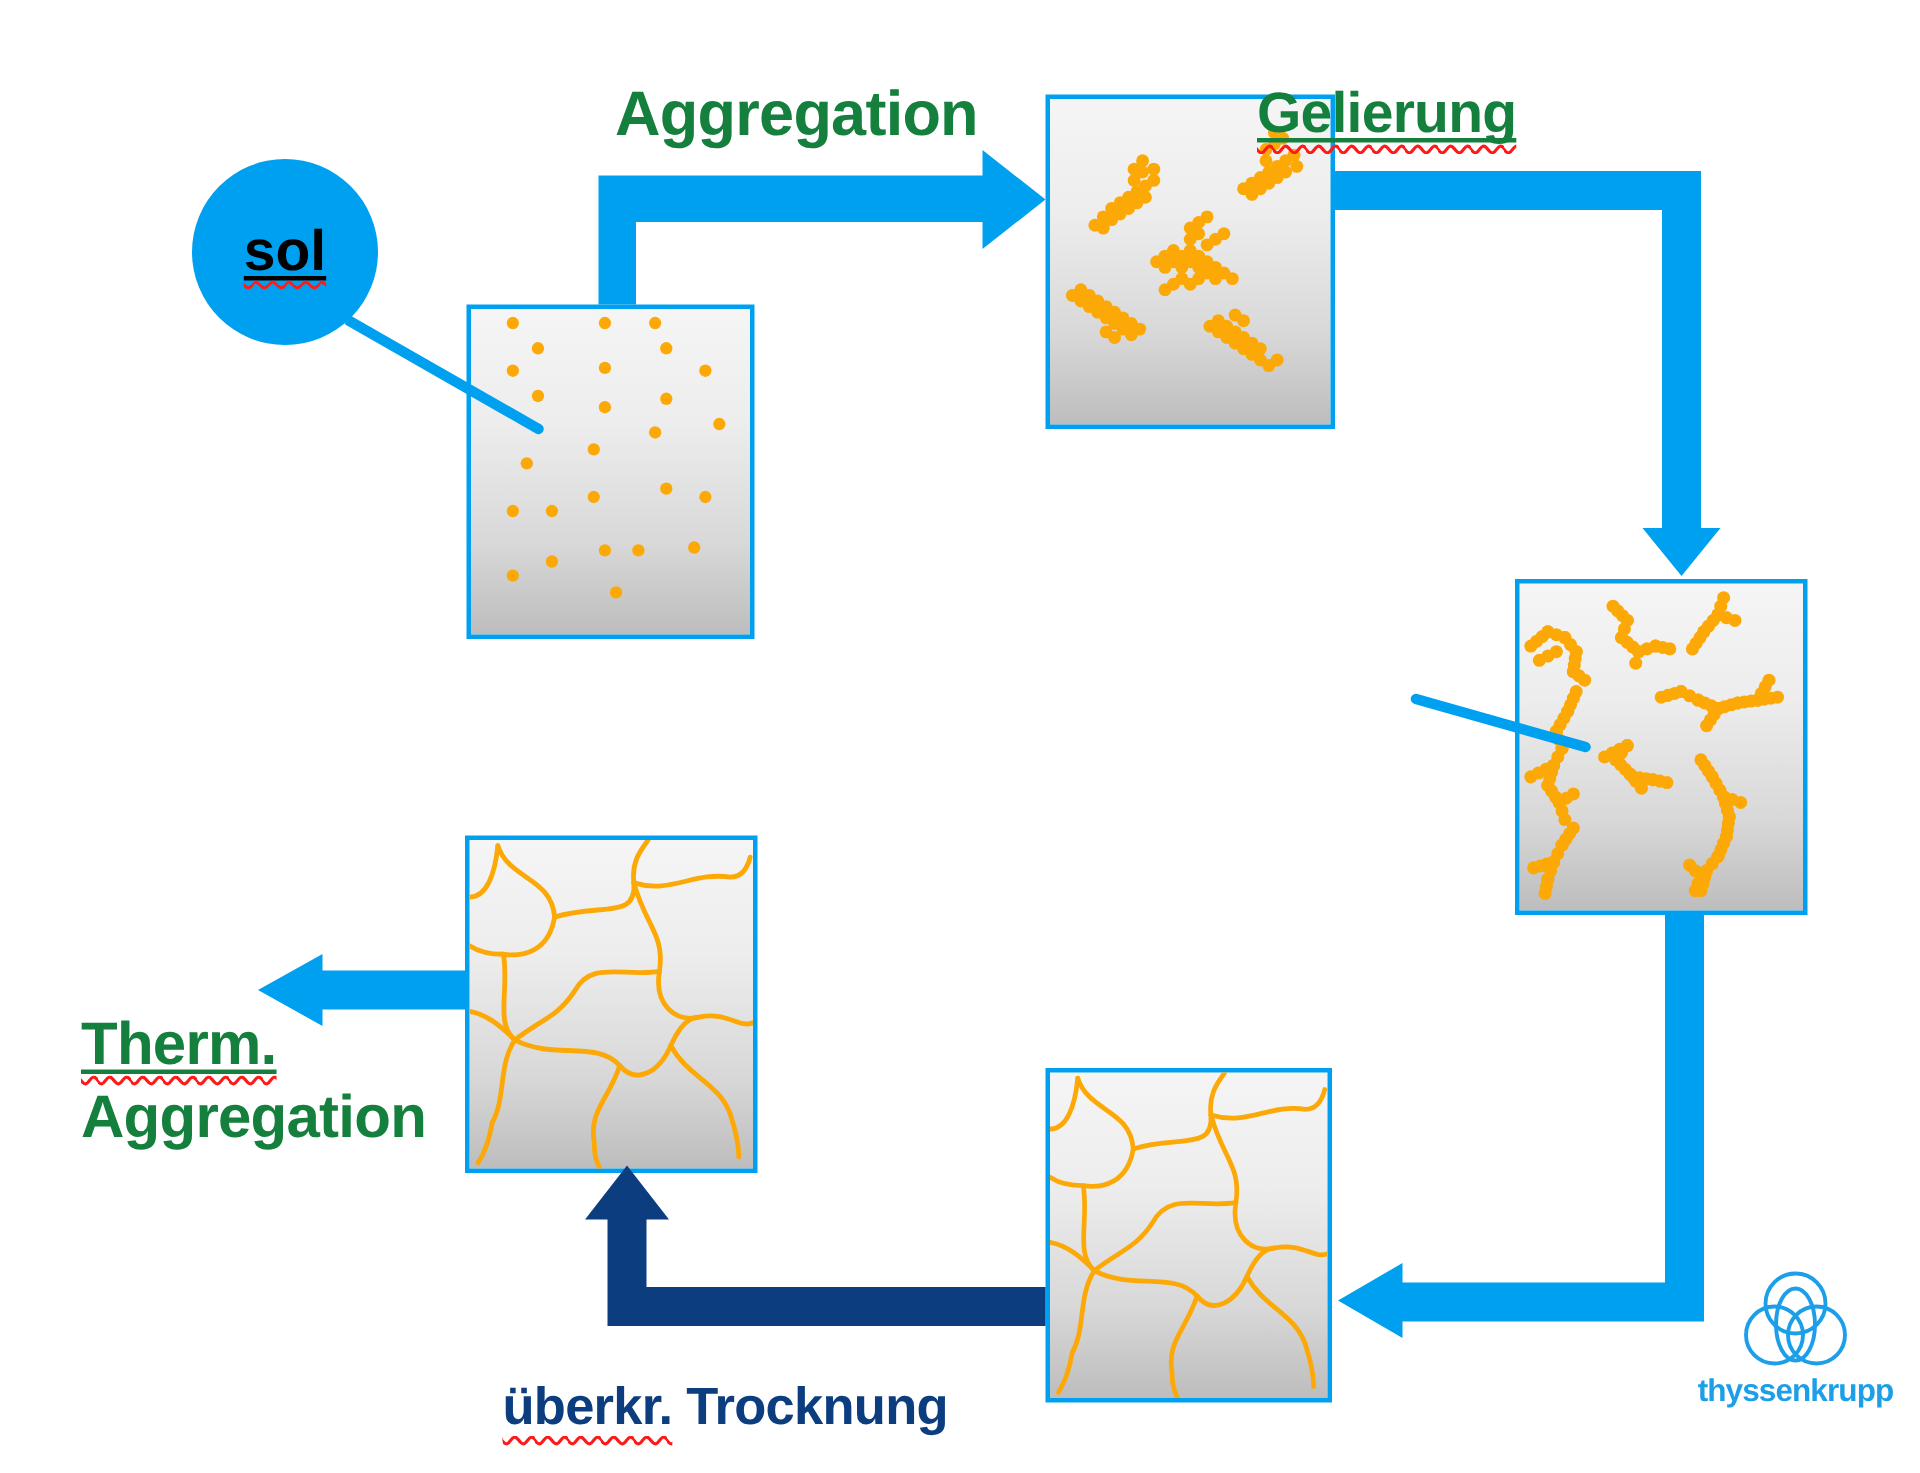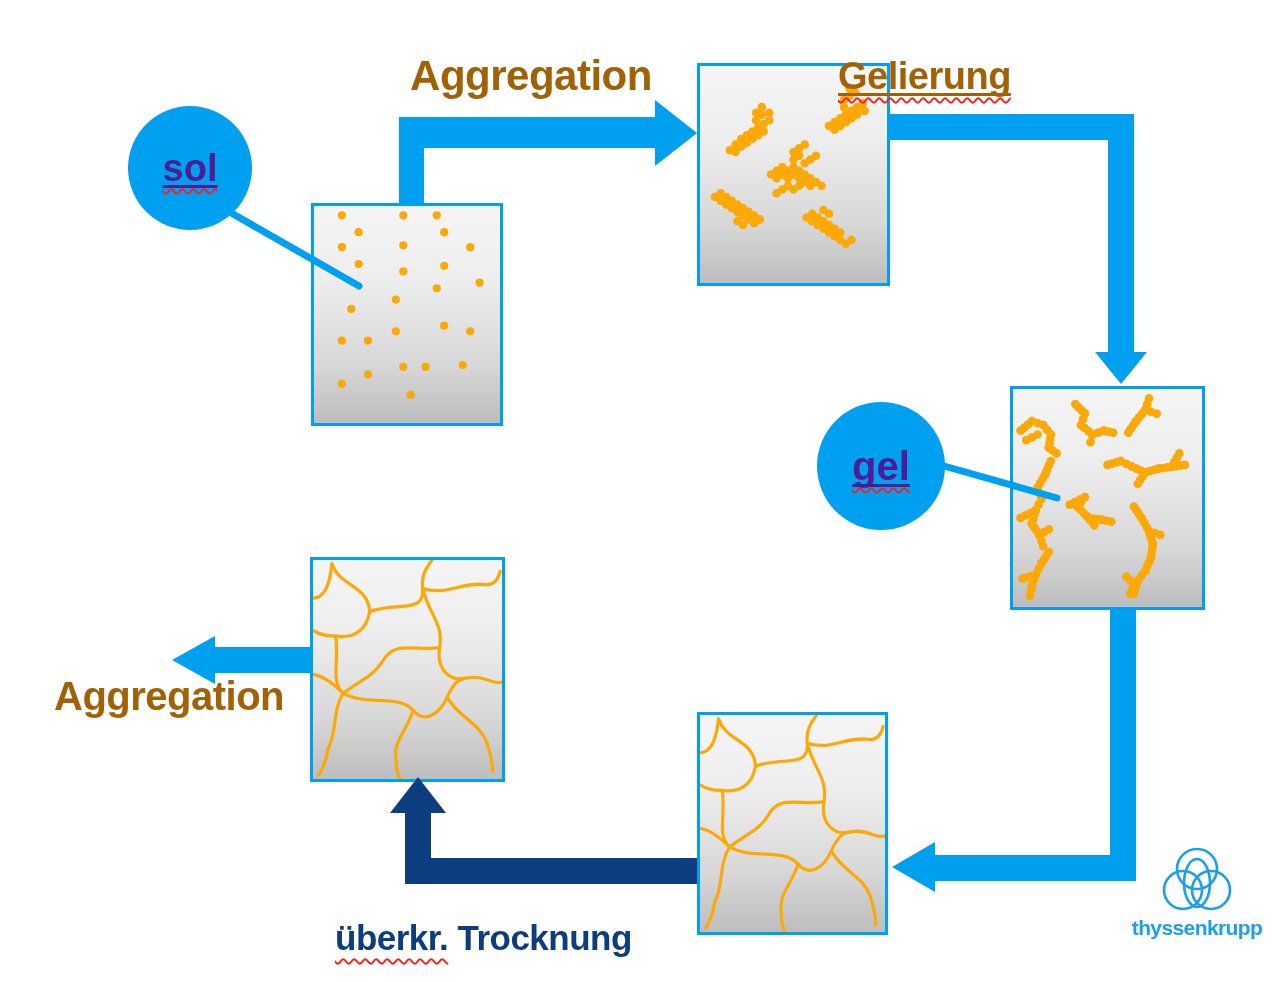--- a/index.html
+++ b/index.html
@@ -18,29 +18,29 @@
   #box-aerogel-wet{left:697px;top:712px;width:191px;height:223px;}
   #box-aerogel-dry{left:310px;top:557px;width:195px;height:225px;}
 
   
   .overlay{position:absolute;left:0;top:0;z-index:2;}
   .arrow-blue{fill:#00A0F0;}
   .arrow-navy{fill:#0C3D7E;}
   .callout-line{stroke:#00A0F0;stroke-width:7;stroke-linecap:round;}
 
   
-  .bubble{position:absolute;border-radius:50%;background:#00A0F0;color:#4c1d95;
+  .bubble{position:absolute;border-radius:50%;background:#00A0F0;color:#000000;
           display:flex;align-items:center;justify-content:center;
           font-weight:bold;z-index:3;}
   #bubble-sol{left:128px;top:106px;width:124px;height:124px;font-size:38px;}
   #bubble-gel{left:817px;top:402px;width:128px;height:128px;font-size:40px;}
 
   
   .label{position:absolute;font-weight:bold;letter-spacing:-0.5px;z-index:3;white-space:nowrap;}
-  .label.blue{color:#a16207;}
+  .label.blue{color:#15803d;}
   .label.navy{color:#0C3D7E;}
   #lbl-aggregation{left:381px;top:52px;width:300px;font-size:42px;text-align:center;}
   #lbl-gelierung{left:838px;top:55px;width:300px;font-size:38px;text-align:left;}
   #lbl-therm{left:54px;top:672px;font-size:40px;line-height:49px;}
   #lbl-trocknung{left:301px;top:918px;font-size:35px;margin-left:34px;}
 
   
   .u{text-decoration:underline;text-decoration-thickness:2.5px;text-underline-offset:4px;}
   .sq{text-decoration:underline wavy #ff1a1a;text-decoration-thickness:1.6px;
       text-underline-offset:8px;text-decoration-skip-ink:none;}
@@ -442,33 +442,31 @@
     <polygon class="arrow-blue" points="1110,610 1110,855 935,855 935,842 892,867 935,892 935,881 1136,881 1136,610"></polygon>
     <polygon class="arrow-navy" points="697,858 431,858 431,813 446,813 418,777 390,813 405,813 405,884 697,884"></polygon>
     <polygon class="arrow-blue" points="310,647 215,647 215,636 172,660 215,684 215,673 310,673"></polygon>
     <line class="callout-line" x1="233" y1="214" x2="359" y2="286"></line>
     <line class="callout-line" x1="944" y1="466" x2="1057" y2="498"></line>
   </svg>
 
   <div class="bubble" id="bubble-sol">
     <span class="u"><span class="sq">sol</span></span>
   </div>
-  <div class="bubble" id="bubble-gel">
-    <span class="u"><span class="sq">gel</span></span>
-  </div>
 
   <div class="label blue" id="lbl-aggregation">
     <span>Aggregation</span>
   </div>
 
   <div class="label blue" id="lbl-gelierung">
     <span class="u"><span class="sq">Gelierung</span></span>
   </div>
 
   <div class="label blue" id="lbl-therm">
+    <div><span class="u"><span class="sq">Therm.</span></span></div>
     <div>Aggregation</div>
   </div>
 
   <div class="label navy" id="lbl-trocknung">
     <span class="sq">überkr.</span><span> Trocknung</span>
   </div>
 
   <div class="logo">
     <svg width="72" height="70" viewBox="0 0 72 70">
       <circle class="logo-emblem-stroke" cx="36" cy="23" r="20"></circle>

